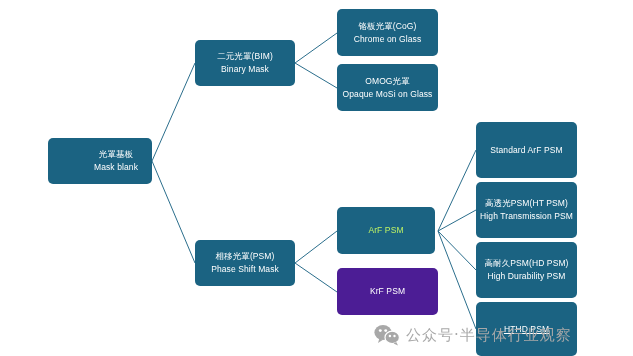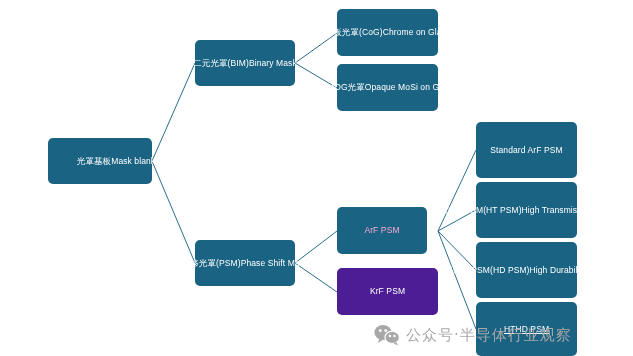--- a/index.html
+++ b/index.html
@@ -20,21 +20,21 @@
     left: 0;
     top: 0;
     width: 633px;
     height: 356px;
   }
   .node {
     position: absolute;
     background: #1b6382;
     border-radius: 5px;
     display: flex;
-    flex-direction: row;
+    flex-direction: column;
     align-items: center;
     justify-content: center;
     color: #ffffff;
     text-align: center;
     box-sizing: border-box;
     padding: 2px 4px;
     z-index: 2;
   }
   .node .l1 {
     font-size: 8.5px;
@@ -110,21 +110,21 @@
   <div class="node" style="left: 337px; top: 9px; width: 101px; height: 47px; background: rgb(27, 99, 130); color: rgb(255, 255, 255);">
     <span class="l1">铬板光罩(CoG)</span>
     <span class="l2">Chrome on Glass</span>
   </div>
 
   <div class="node" style="left: 337px; top: 64px; width: 101px; height: 47px; background: rgb(27, 99, 130); color: rgb(255, 255, 255);">
     <span class="l1">OMOG光罩</span>
     <span class="l2">Opaque MoSi on Glass</span>
   </div>
 
-  <div class="node single" style="left: 337px; top: 207px; width: 90px; height: 47px; background: rgb(27, 99, 130); color: #f9a8d4;">
+  <div class="node single" style="left: 337px; top: 207px; width: 98px; height: 47px; background: rgb(27, 99, 130); color: #bef264;">
     <span class="l1">ArF PSM</span>
   </div>
 
   <div class="node single" style="left: 337px; top: 268px; width: 101px; height: 47px; background: #4c1d95; color: rgb(255, 255, 255);">
     <span class="l1">KrF PSM</span>
   </div>
 
   <div class="node single" style="left: 476px; top: 122px; width: 101px; height: 56px; background: rgb(27, 99, 130); color: rgb(255, 255, 255);">
     <span class="l1">Standard ArF PSM</span>
   </div>

